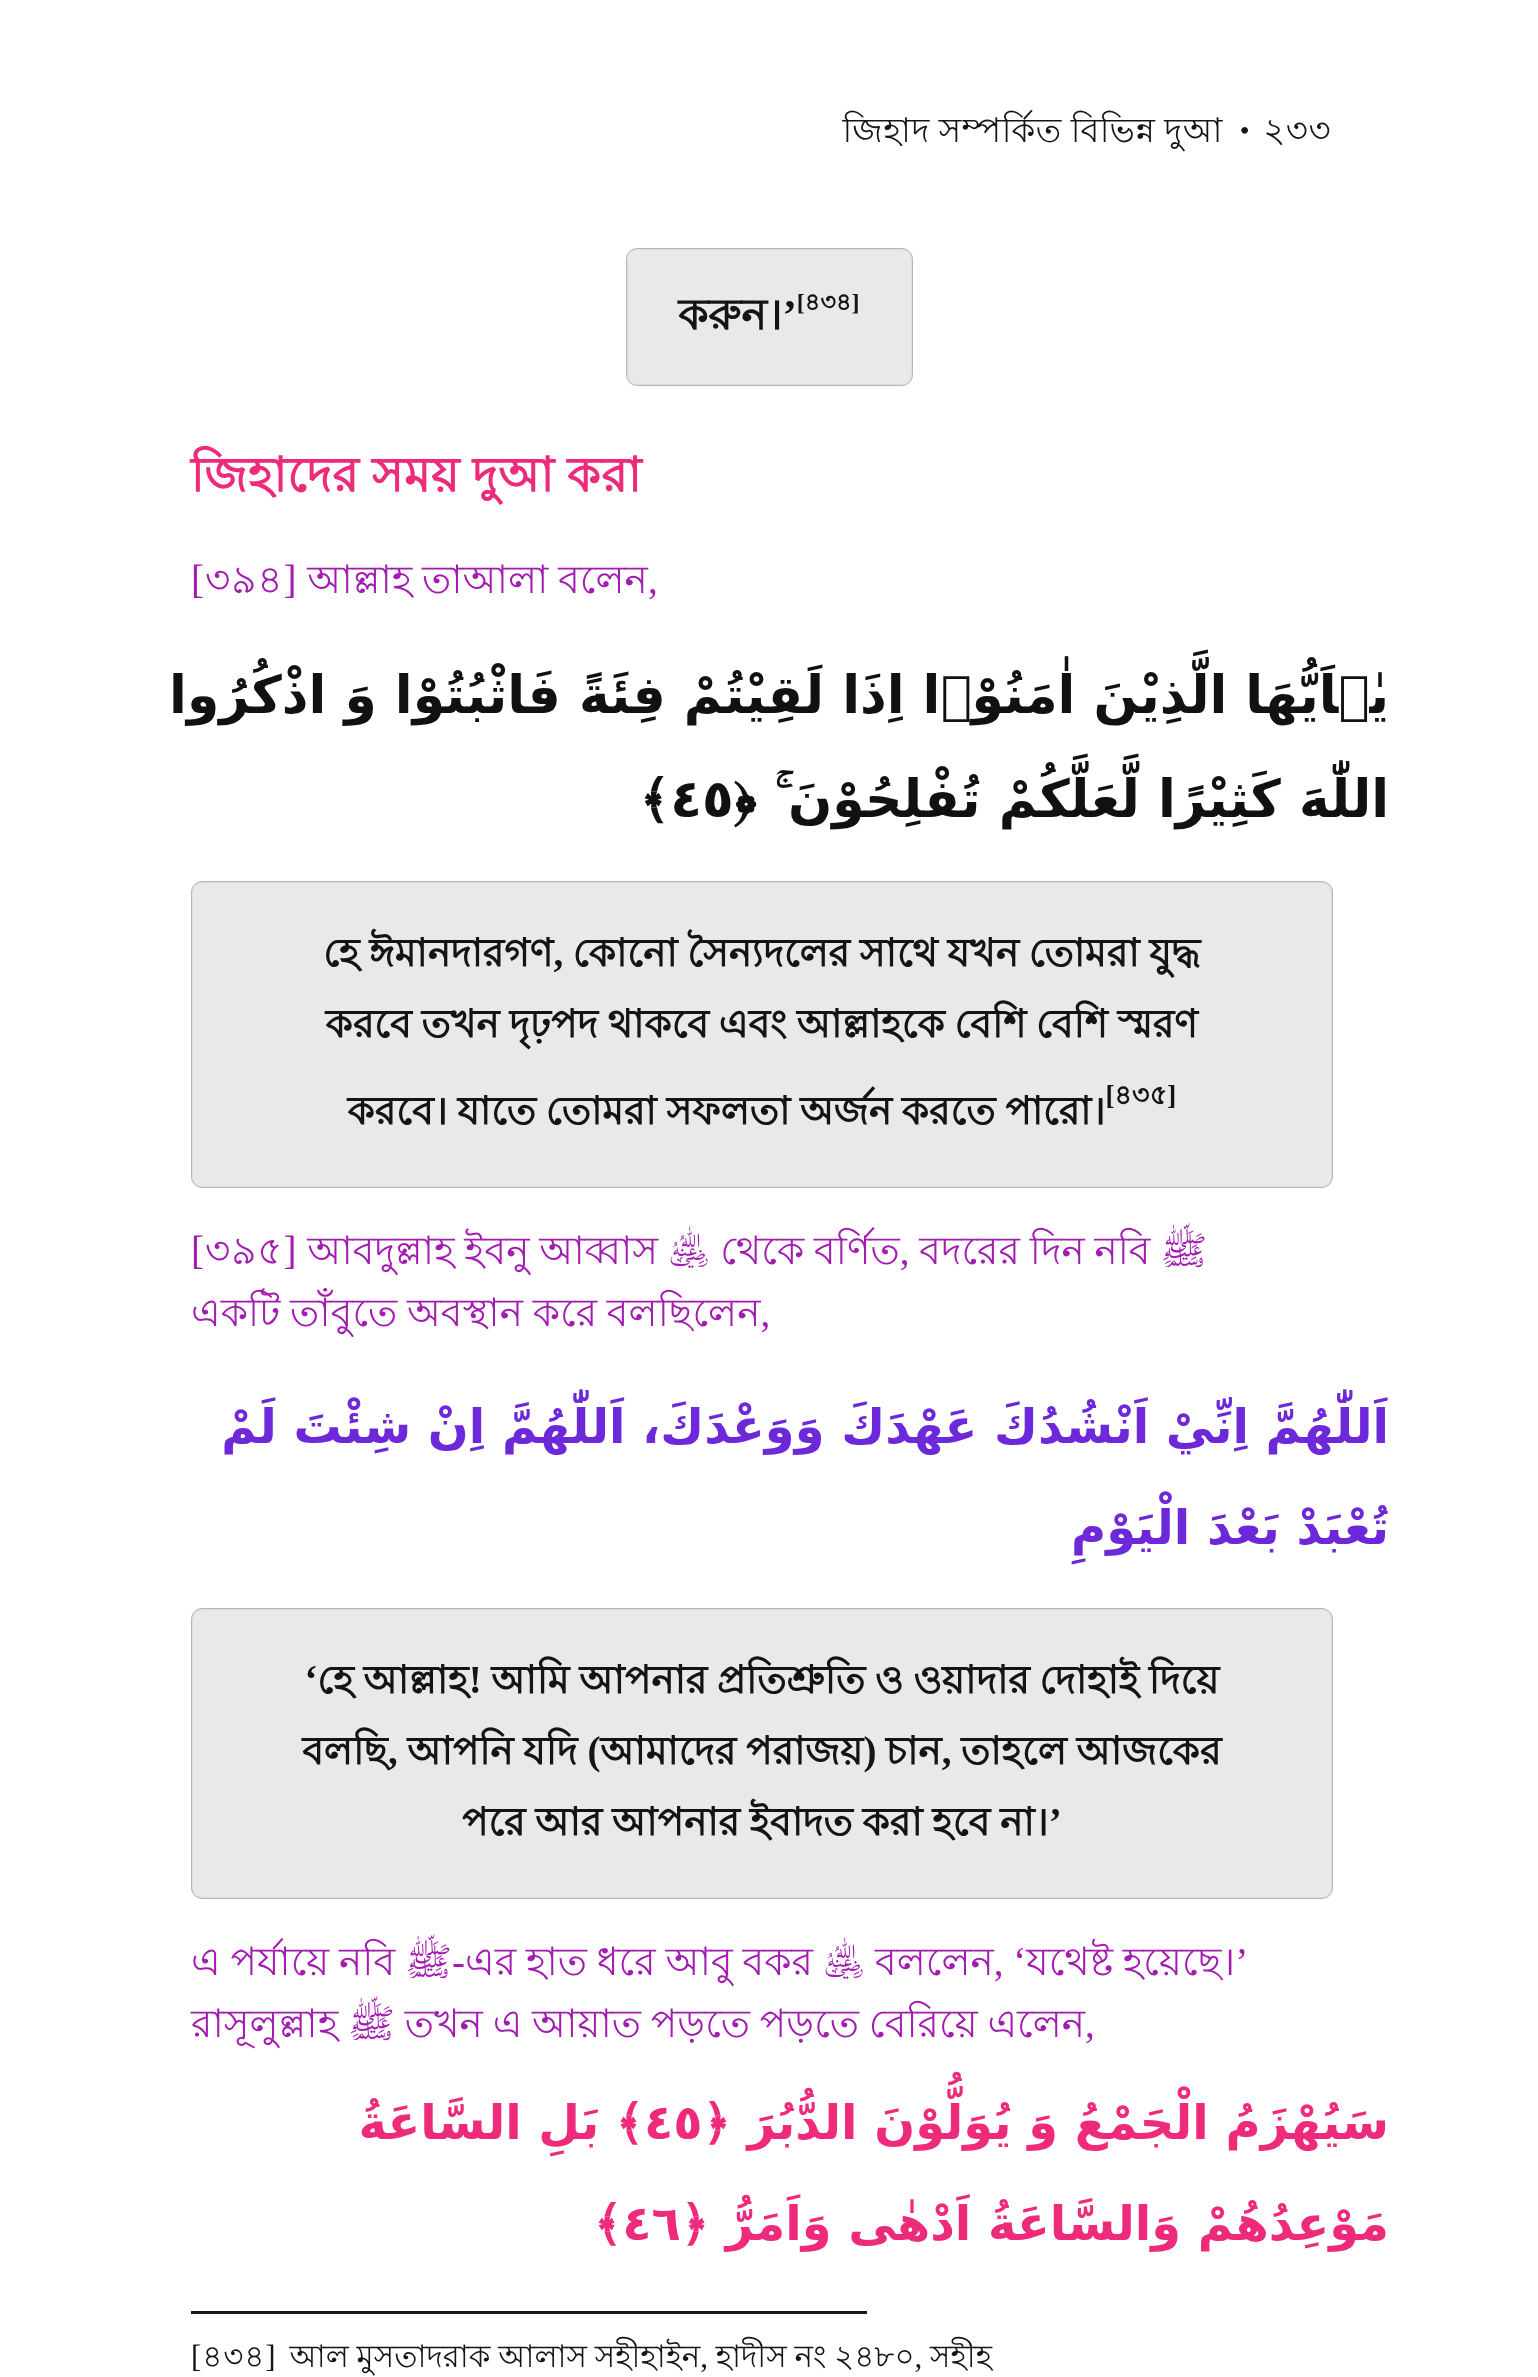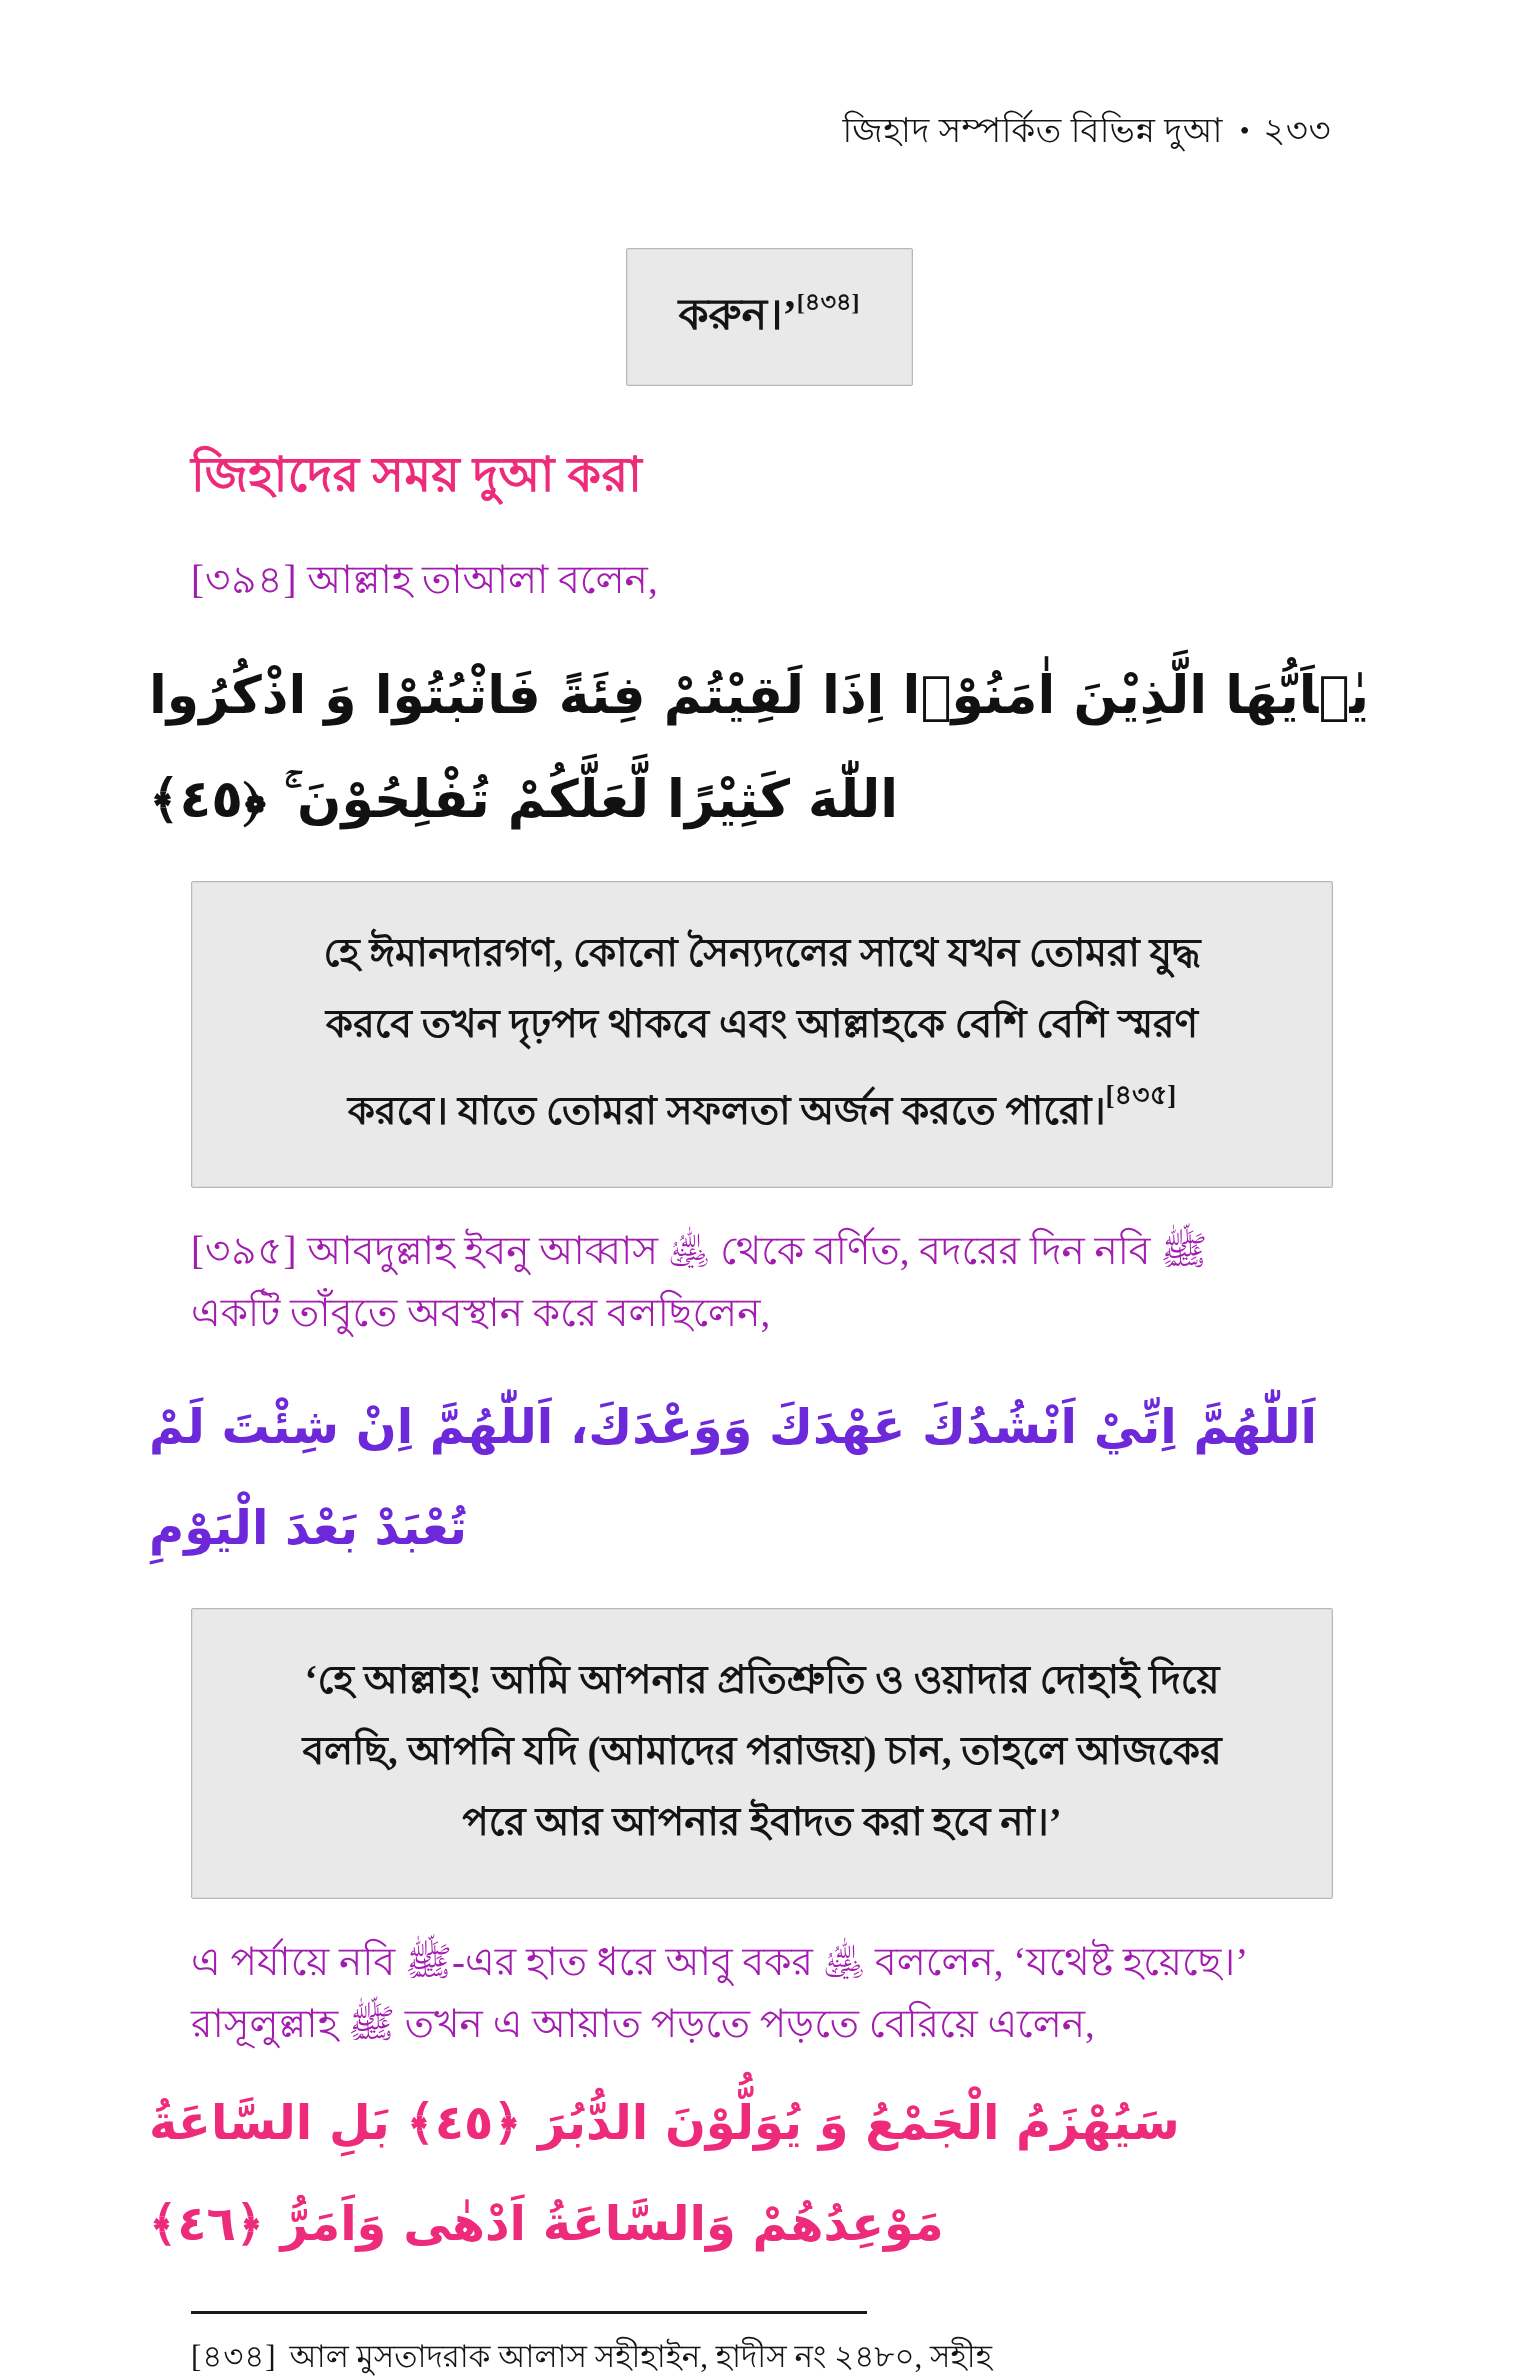--- a/index.html
+++ b/index.html
@@ -23,21 +23,21 @@
     letter-spacing: 0.5px;
     color: #141414;
     white-space: nowrap;
   }
   .header .bullet { font-size: 28px; padding: 0 13px 0 17px; vertical-align: 1.9px; }
 
   
   .graybox {
     background: #e9e9e9;
     border: 1.9px solid #b7b7b7;
-    border-radius: 2px;
+    border-radius: 11px;
     box-shadow: 0 0 0 0.9px #dcdcdc inset;
   }
   .carryover-box {
     width: 285px;
     height: 136px;
     margin: 87px auto 0 auto;
     display: flex;
     align-items: center;
     justify-content: center;
     font-weight: 700;
@@ -58,21 +58,21 @@
     margin: 32px 205px 0 191px;
     font-size: 39px;
     line-height: 62px;
     color: #a21caf;
   }
   .para .label { font-weight: 400; letter-spacing: 0.9px; }
 
   
   .arabic {
     direction: rtl;
-    text-align: left;
+    text-align: right;
     font-family: "DejaVu Sans", sans-serif;
     font-weight: 700;
     margin: 32px 149px 0 149px;
   }
   .arabic .line { display: block; }
   .arabic-black { color: #111111; font-size: 52px; line-height: 104px; }
   .arabic-pink  { font-size: 48px; line-height: 101px; }
 
   
   .transbox {

